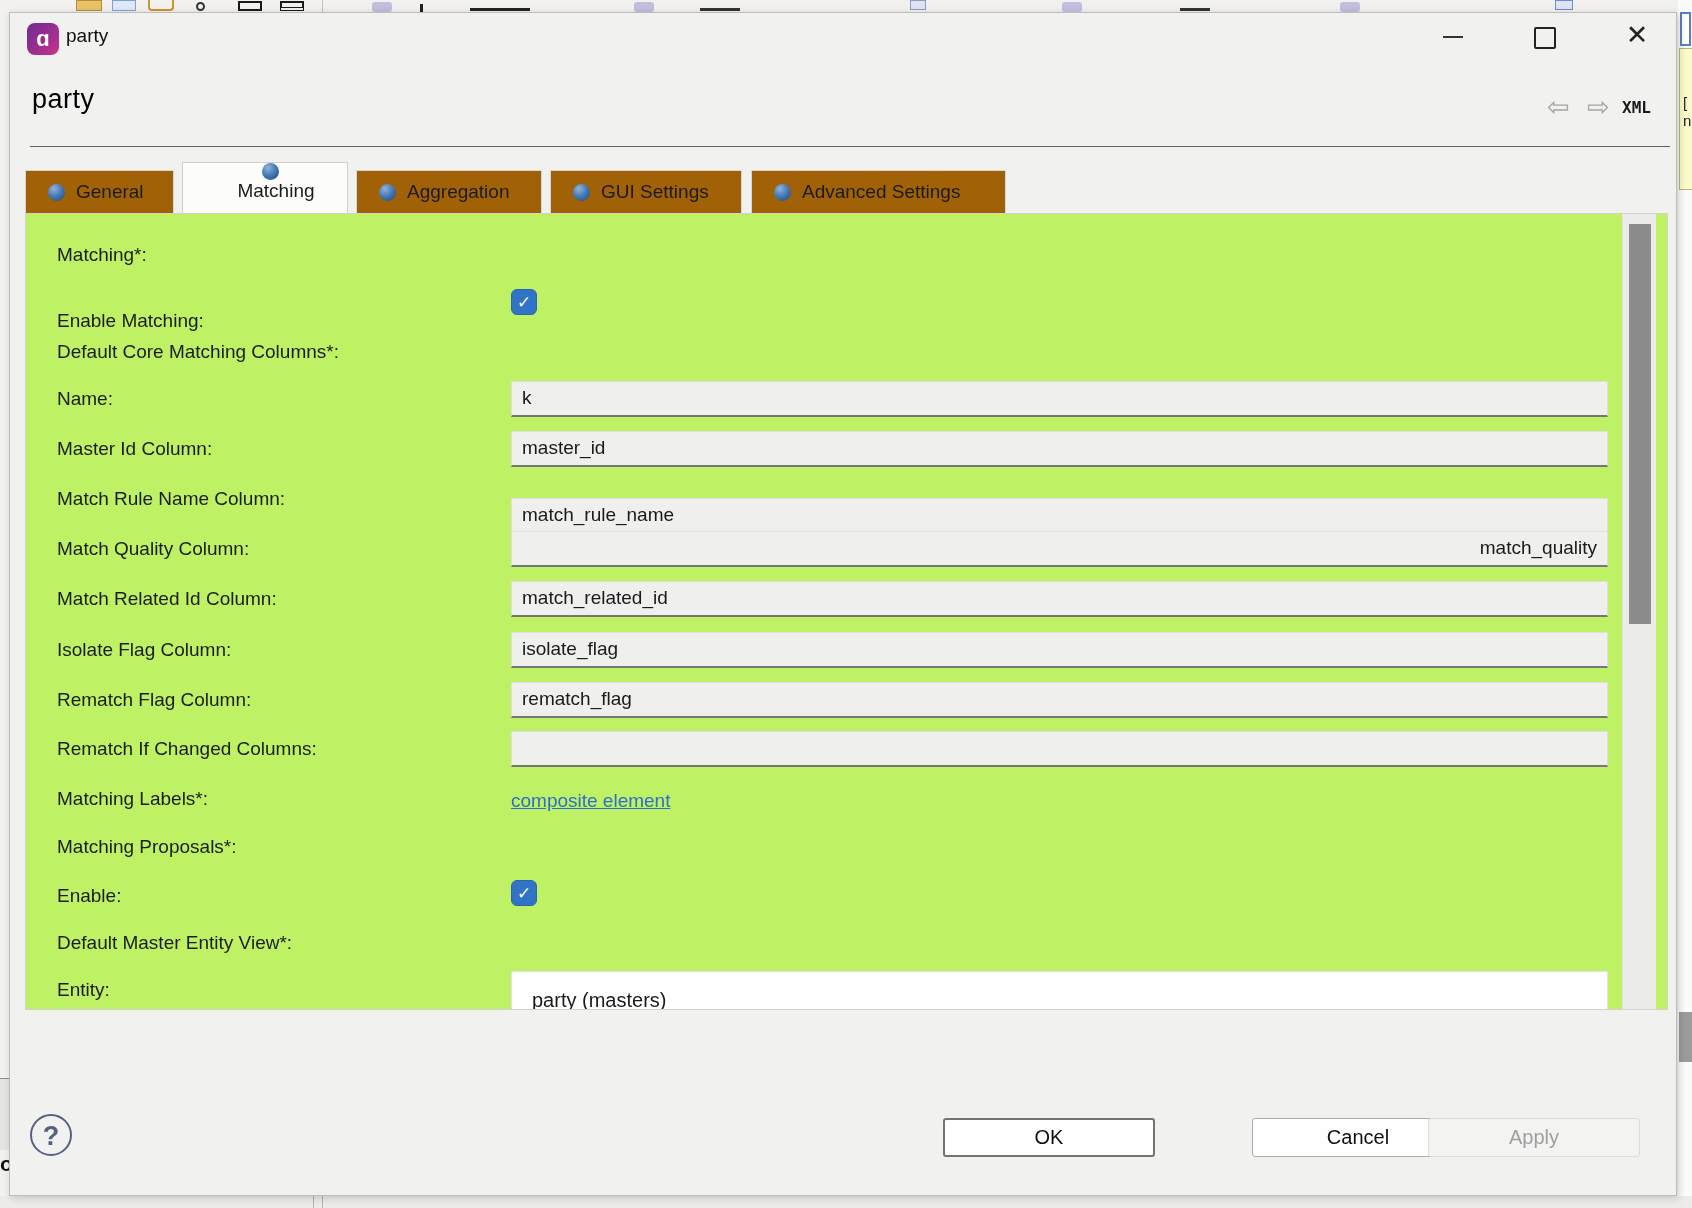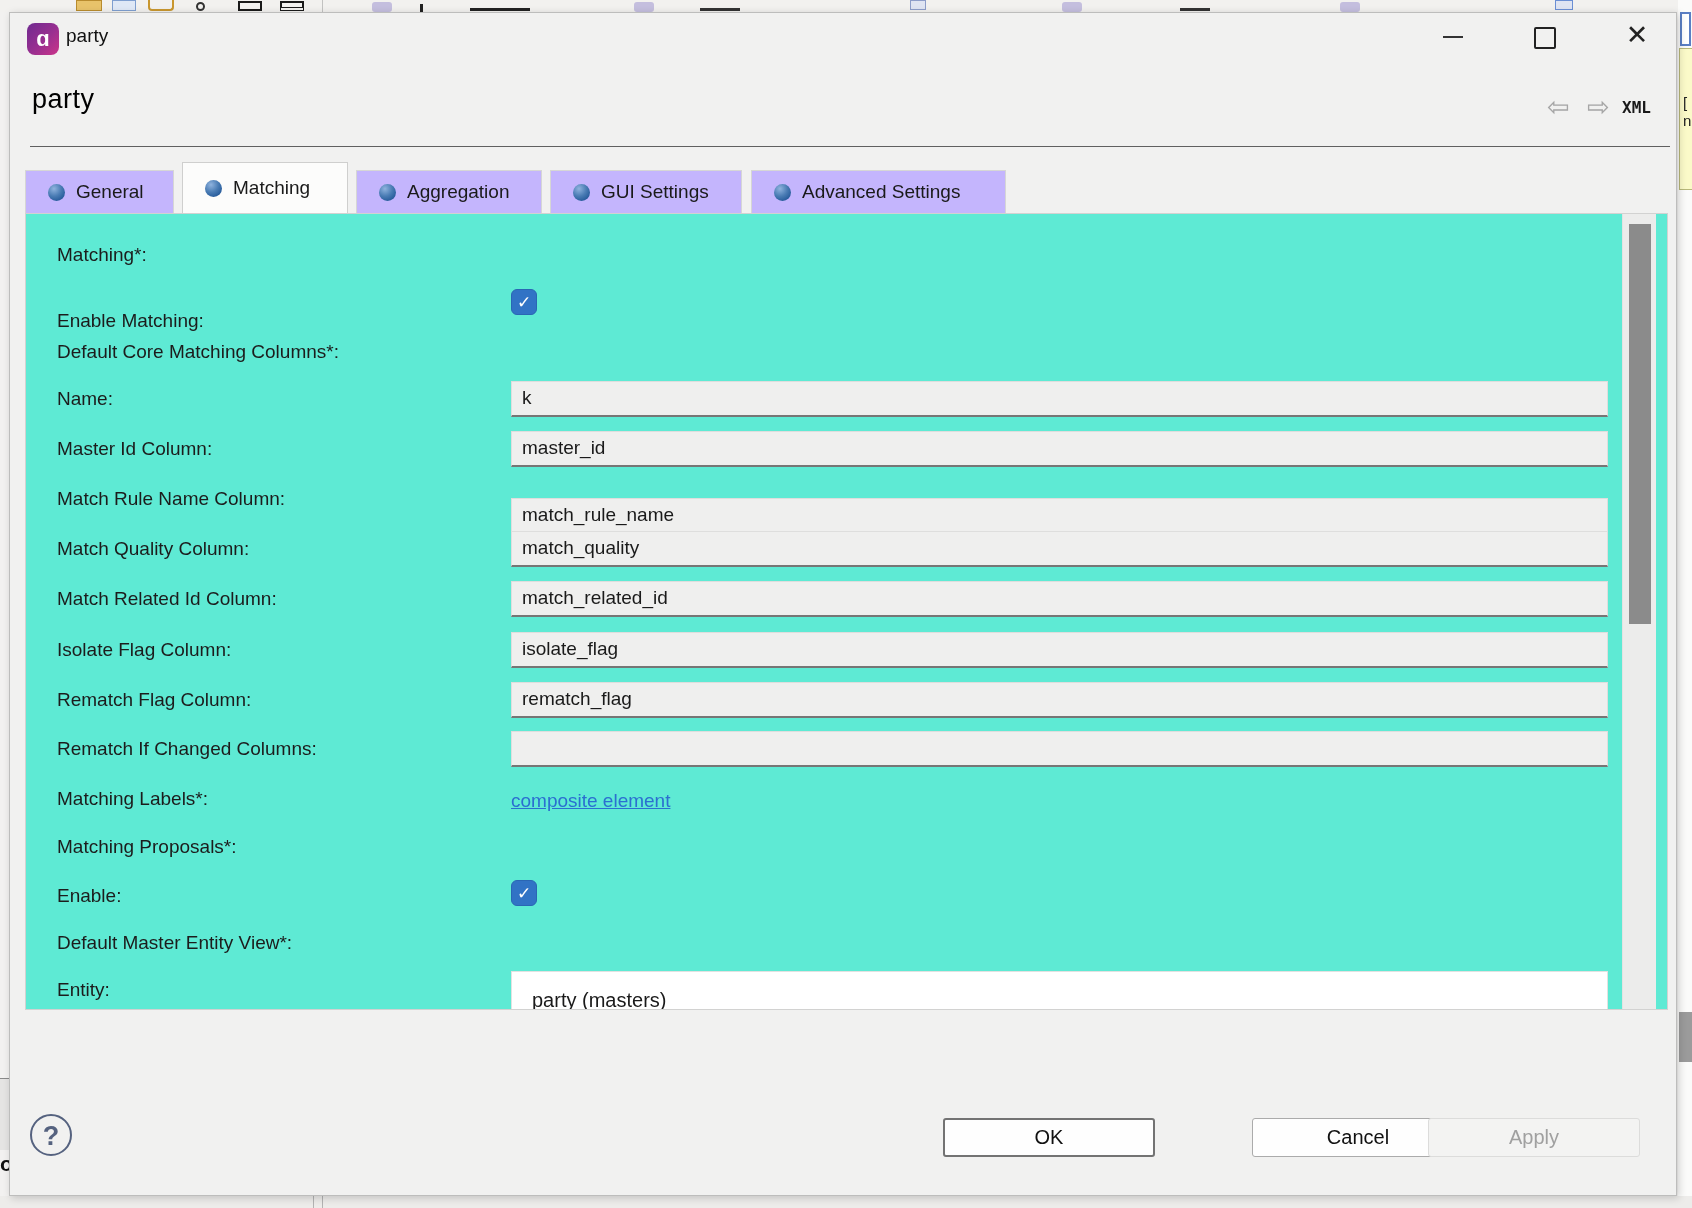--- a/index.html
+++ b/index.html
@@ -41,29 +41,29 @@
   .hdr-title{left:32px;top:84px;font-size:27px;color:#000;font-weight:500;letter-spacing:0.5px;}
   .nav-arrow{top:92px;font-size:27px;color:#a6a6a6;line-height:30px;}
   .nav-back{left:1547px;}
   .nav-fwd{left:1587px;}
   .xml-label{left:1622px;top:98px;font-family:"DejaVu Sans Mono",monospace;
              font-size:16px;font-weight:bold;color:#1a1a1a;}
   .hdr-sep{left:30px;top:146px;width:1640px;height:1px;background:#606060;}
 
   
   .tabbar{left:25px;top:162px;width:1643px;height:51px;}
-  .tab{position:absolute;bottom:0;height:43px;background:#c4b5fd;
+  .tab{position:absolute;bottom:0;height:43px;background:#a16207;
        border:1px solid #d6d6d5;border-bottom:none;display:flex;align-items:center;
        padding-left:22px;font-size:19px;color:#1a1a1a;cursor:default;}
   .tab.active{height:51px;background:#fcfcfb;z-index:3;border-color:#cfcfce;}
   .sphere{width:17px;height:17px;border-radius:50%;margin-right:11px;flex:none;
           background:radial-gradient(circle at 35% 28%,#8fb3de 0%,#4a7cb4 45%,#2a5e9d 75%,#1d4a85 100%);}
 
   
-  .panel{left:25px;top:213px;width:1643px;height:797px;background:#5eead4;
+  .panel{left:25px;top:213px;width:1643px;height:797px;background:#bef264;
          border:1px solid #d2d2d1;overflow:hidden;z-index:2;}
   .row-label{position:absolute;left:31px;font-size:19px;color:#1c1c1c;white-space:nowrap;}
   .field{position:absolute;left:485px;width:1097px;height:36px;background:#efefee;
          border:1px solid #dededd;border-bottom:2px solid #767675;
          font-size:19px;color:#1a1a1a;padding:5px 10px 0 10px;white-space:nowrap;overflow:hidden;}
   .combo{background:#ffffff;border:1px solid #e2e2e1;border-bottom:none;height:45px;padding-top:17px;font-size:20px;}
   .checkbox{position:absolute;left:485px;width:26px;height:26px;border-radius:6px;
             background:#3173c5;border:1px solid #2a66b4;color:#fff;font-size:17px;
             text-align:center;line-height:25px;}
   .linkval{position:absolute;left:485px;font-size:19px;color:#2b6fd0;text-decoration:underline;cursor:pointer;}
@@ -129,21 +129,21 @@
   <div class="abs nav-arrow nav-back">⇦</div>
   <div class="abs nav-arrow nav-fwd">⇨</div>
   <div class="abs xml-label">XML</div>
   <div class="abs hdr-sep"></div>
 
   <div class="abs tabbar" id="tabbar">
       <div class="tab" style="left: 0px; width: 149px;">
         <span class="sphere"></span>
         <span>General</span>
       </div>
-      <div class="tab active" style="left: 157px; width: 166px;">
+      <div class="tab active" style="left: 157px; width: 166px; flex-direction: column;">
         <span class="sphere"></span>
         <span>Matching</span>
       </div>
       <div class="tab" style="left: 331px; width: 186px;">
         <span class="sphere"></span>
         <span>Aggregation</span>
       </div>
       <div class="tab" style="left: 525px; width: 192px;">
         <span class="sphere"></span>
         <span>GUI Settings</span>
@@ -162,21 +162,21 @@
       <div class="row-label" style="top: 96px;">Enable Matching:</div>
       <div class="checkbox" style="top: 75px;">✓</div>
       <div class="row-label" style="top: 127px;">Default Core Matching Columns*:</div>
       <div class="row-label" style="top: 174px;">Name:</div>
       <div class="field" style="top: 167px;">k</div>
       <div class="row-label" style="top: 224px;">Master Id Column:</div>
       <div class="field" style="top: 217px;">master_id</div>
       <div class="row-label" style="top: 274px;">Match Rule Name Column:</div>
       <div class="field" style="top: 284px;">match_rule_name</div>
       <div class="row-label" style="top: 324px;">Match Quality Column:</div>
-      <div class="field" style="top: 317px;">match_quality</div>
+      <div class="field" style="top: 317px; text-align: right;">match_quality</div>
       <div class="row-label" style="top: 374px;">Match Related Id Column:</div>
       <div class="field" style="top: 367px;">match_related_id</div>
       <div class="row-label" style="top: 425px;">Isolate Flag Column:</div>
       <div class="field" style="top: 418px;">isolate_flag</div>
       <div class="row-label" style="top: 475px;">Rematch Flag Column:</div>
       <div class="field" style="top: 468px;">rematch_flag</div>
       <div class="row-label" style="top: 524px; text-align: right;">Rematch If Changed Columns:</div>
       <div class="field" style="top: 517px;"></div>
       <div class="row-label" style="top: 574px;">Matching Labels*:</div>
       <div class="linkval" style="top: 576px;">composite element</div>

